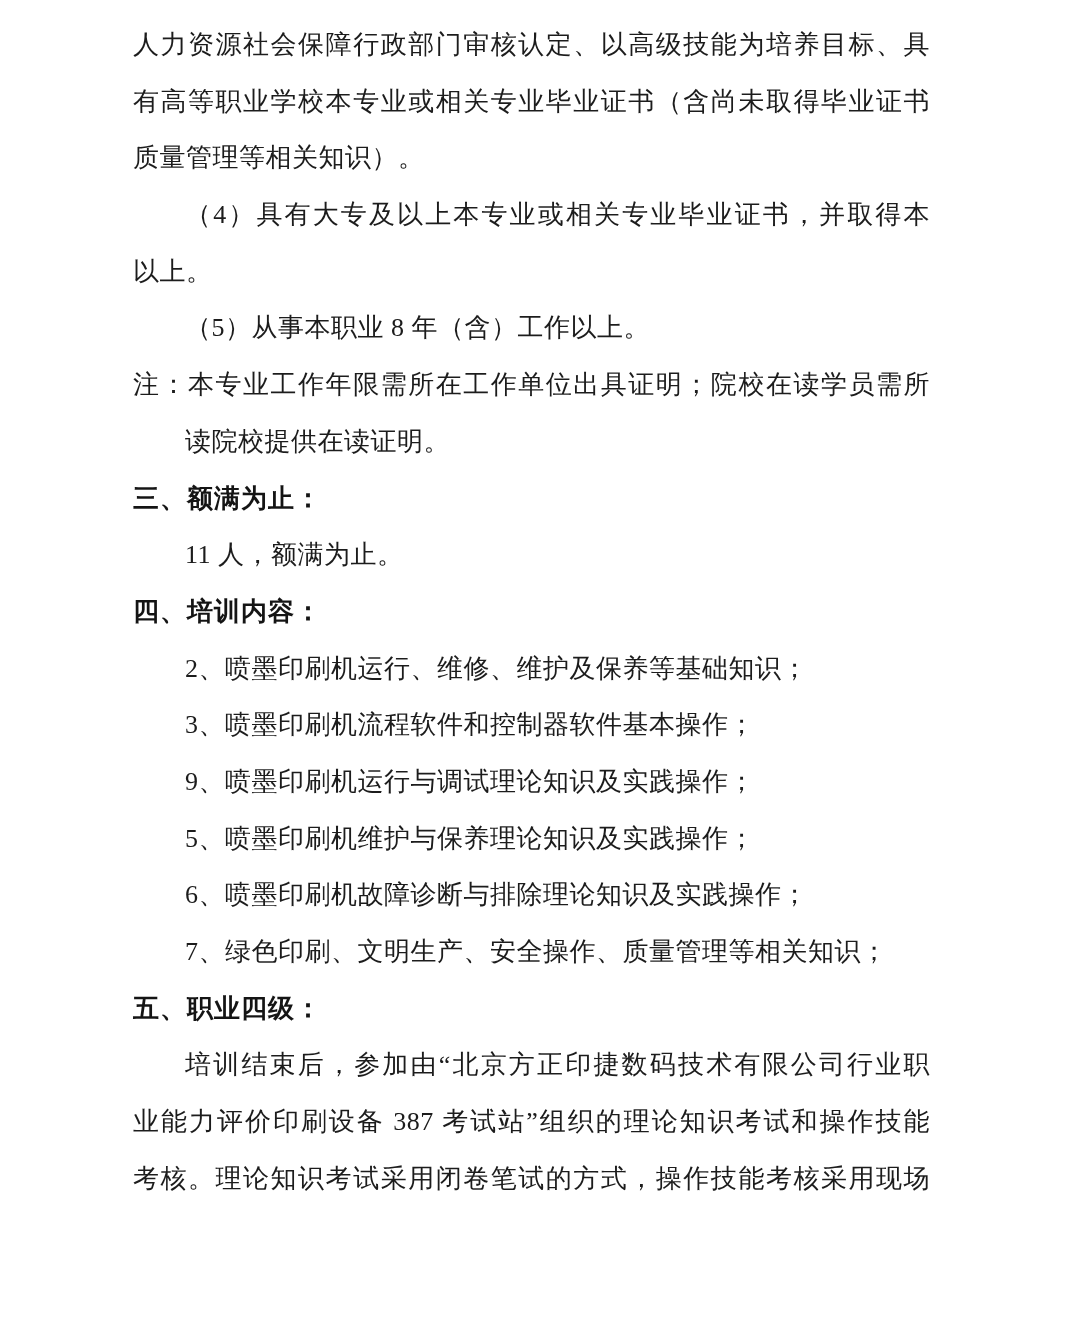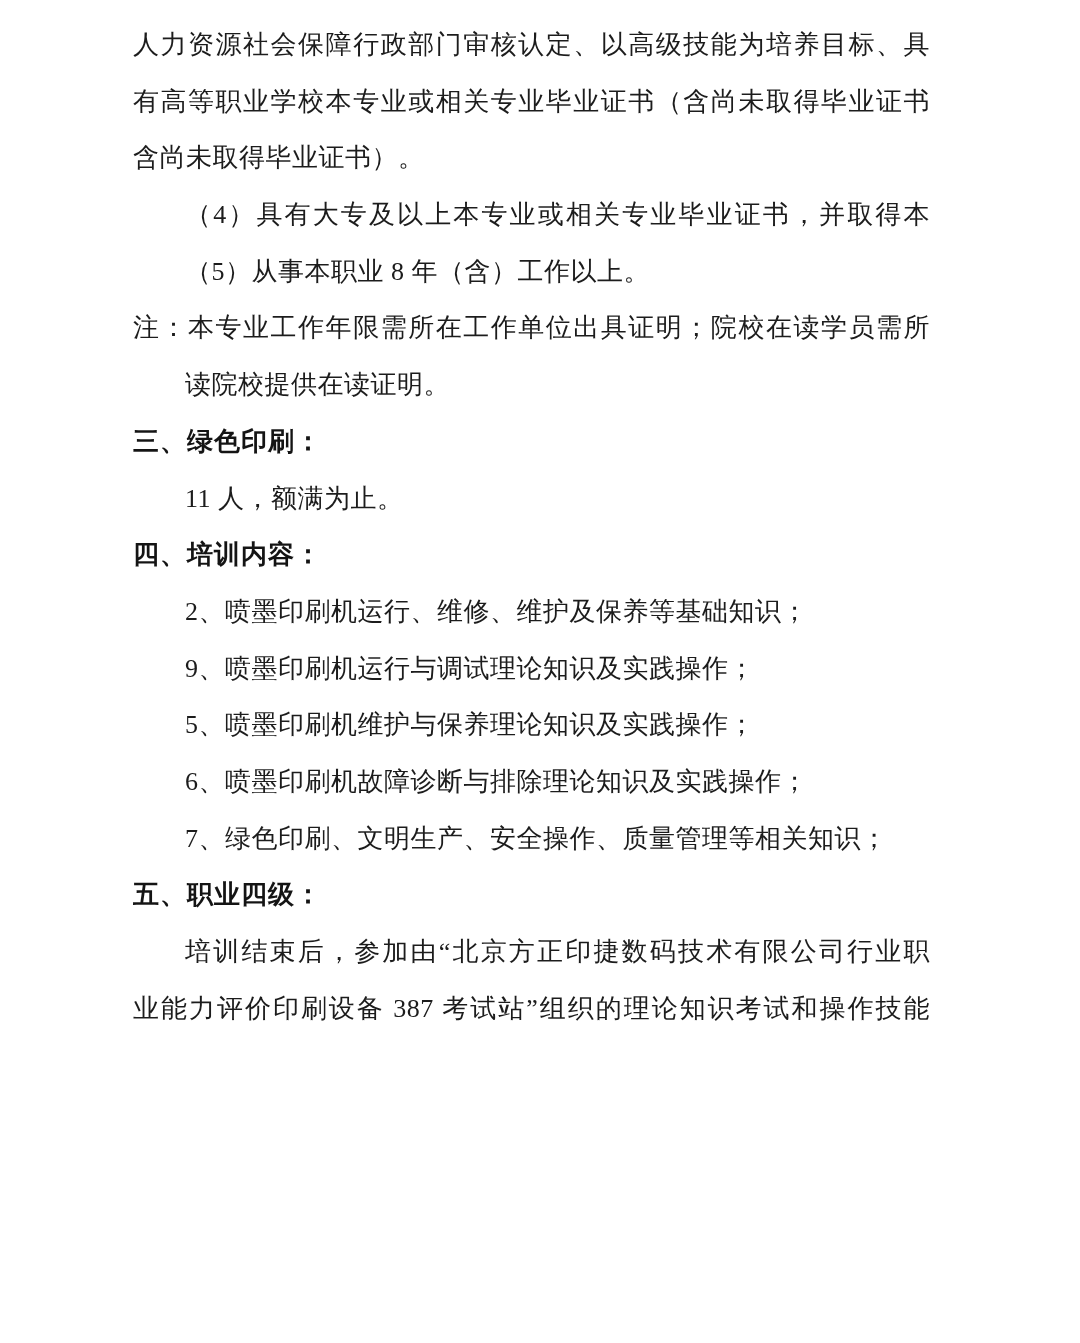--- a/index.html
+++ b/index.html
@@ -44,30 +44,33 @@
     letter-spacing: 1px;
   }
 </style>
 </head>
 <body>
 
 <div class="page">
   <div class="content" id="document-content">
       <div class="line fill">人力资源社会保障行政部门审核认定、以高级技能为培养目标、具</div>
       <div class="line fill">有高等职业学校本专业或相关专业毕业证书（含尚未取得毕业证书</div>
-      <div class="line">含尚未取得毕业证书）。</div>
+      <div class="line">质量管理等相关知识）。</div>
       <div class="line indent2 fill">（4）具有大专及以上本专业或相关专业毕业证书，并取得本</div>
+      <div class="line">以上。</div>
       <div class="line indent2">（5）从事本职业 8 年（含）工作以上。</div>
       <div class="line fill">注：本专业工作年限需所在工作单位出具证明；院校在读学员需所</div>
       <div class="line indent2">读院校提供在读证明。</div>
-      <div class="line heading">三、绿色印刷：</div>
+      <div class="line heading">三、额满为止：</div>
       <div class="line indent2">11 人，额满为止。</div>
       <div class="line heading">四、培训内容：</div>
       <div class="line indent2">2、喷墨印刷机运行、维修、维护及保养等基础知识；</div>
+      <div class="line indent2">3、喷墨印刷机流程软件和控制器软件基本操作；</div>
       <div class="line indent2">9、喷墨印刷机运行与调试理论知识及实践操作；</div>
       <div class="line indent2">5、喷墨印刷机维护与保养理论知识及实践操作；</div>
       <div class="line indent2">6、喷墨印刷机故障诊断与排除理论知识及实践操作；</div>
       <div class="line indent2">7、绿色印刷、文明生产、安全操作、质量管理等相关知识；</div>
       <div class="line heading">五、职业四级：</div>
       <div class="line indent2 fill">培训结束后，参加由“北京方正印捷数码技术有限公司行业职</div>
       <div class="line fill">业能力评价印刷设备 387 考试站”组织的理论知识考试和操作技能</div>
+      <div class="line fill">考核。理论知识考试采用闭卷笔试的方式，操作技能考核采用现场</div>
     </div>
 </div>
 
 </body></html>

